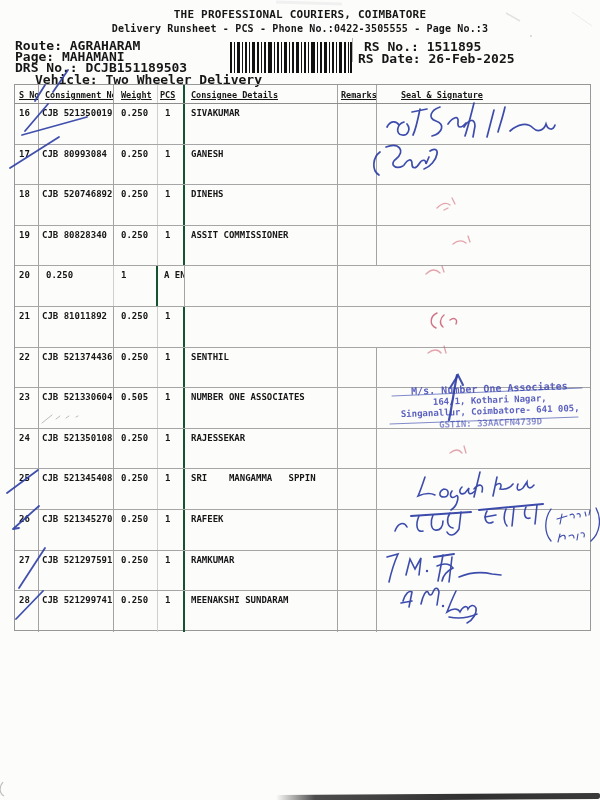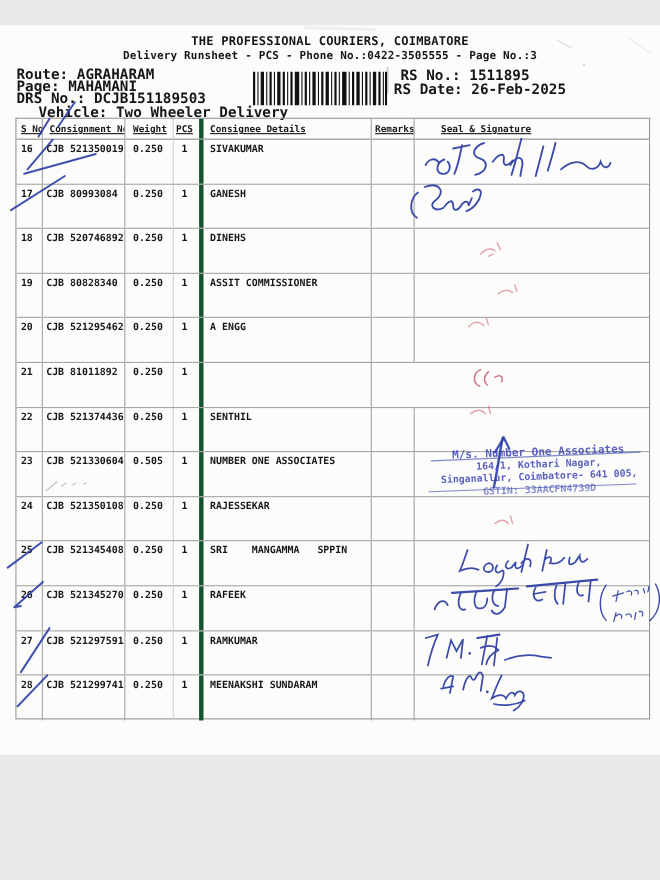--- a/index.html
+++ b/index.html
@@ -1,37 +1,37 @@
 <!DOCTYPE html>
 <html><head>
 <meta charset="utf-8">
 <style>
   html,body{margin:0;padding:0;}
   body{width:600px;height:800px;background:#e9e9e9;}
-  .page{position:relative;width:600px;height:663px;background:#fcfcfb;overflow:hidden;
-        font-family:"DejaVu Sans Mono","Liberation Mono",monospace;font-weight:700;color:#161616;margin-top:23px;}
+  .page{position:relative;width:600px;height:800px;background:#fcfcfb;overflow:hidden;
+        font-family:"DejaVu Sans Mono","Liberation Mono",monospace;font-weight:700;color:#161616;}
   .abs{position:absolute;}
   .center{left:0;right:0;text-align:center;}
   .title{top:8px;font-size:11px;letter-spacing:.2px;}
   .subtitle{top:23px;font-size:10px;letter-spacing:.15px;}
   .meta{font-size:13px;white-space:pre;}
   .metaline span{display:inline;}
   .vline{width:1px;background:#b5b5b5;}
   
   .tbl{left:14px;top:84px;width:577px;height:547px;border:1px solid #979797;box-sizing:border-box;}
   .thead,.trow{display:grid;grid-template-columns:24px 75px 44px 27px 153px 39px auto;box-sizing:border-box;}
   .thead{height:19px;border-bottom:1px solid #8d8d8d;font-size:8.5px;}
   .thead span{padding-top:5px;box-sizing:border-box;white-space:pre;overflow:hidden;text-decoration:underline;}
   .trow{height:40.6px;border-bottom:1px solid #a6a6a6;font-size:9px;}
   .trow:last-child{border-bottom:none;}
   .trow span{padding-top:4px;box-sizing:border-box;white-space:pre;overflow:hidden;}
   .c1{border-right:1px solid #a3a3a3;padding-left:4px;}
   .c2{border-right:1px solid #a3a3a3;padding-left:3px;}
   .c3{border-right:1px solid #cfcfcf;padding-left:7px;}
-  .c4{border-right:4px solid #14532d;padding-left:7px;}
+  .c4{border-right:2px solid #14532d;padding-left:7px;}
   .c5{border-right:1px solid #a3a3a3;padding-left:6px;}
   .c6{border-right:1px solid #a3a3a3;padding-left:3px;}
   .c7{padding-left:24px;}
   
   .stamp{left:383px;top:383px;width:214px;text-align:center;color:#3f46b5;
          transform:rotate(-2deg);opacity:.85;line-height:11.5px;font-size:9px;}
   .stamp .s1{font-size:10px;}
   .stamp .s4{opacity:.7;}
   .ink{left:0;top:0;pointer-events:none;}
   .shadow-band{left:276px;top:794px;width:324px;height:6px;border-radius:2px;
@@ -105,21 +105,20 @@
       <span class="c2">CJB 80828340</span>
       <span class="c3">0.250</span>
       <span class="c4">1</span>
       <span class="c5">ASSIT COMMISSIONER</span>
       <span class="c6"></span>
       <span class="c7"></span>
     </div>
 
     <div class="trow">
       <span class="c1">20</span>
-      <span class="c2">CJB 521295462</span>
       <span class="c3">0.250</span>
       <span class="c4">1</span>
       <span class="c5">A ENGG</span>
       <span class="c6"></span>
       <span class="c7"></span>
     </div>
 
     <div class="trow">
       <span class="c1">21</span>
       <span class="c2">CJB 81011892</span>

